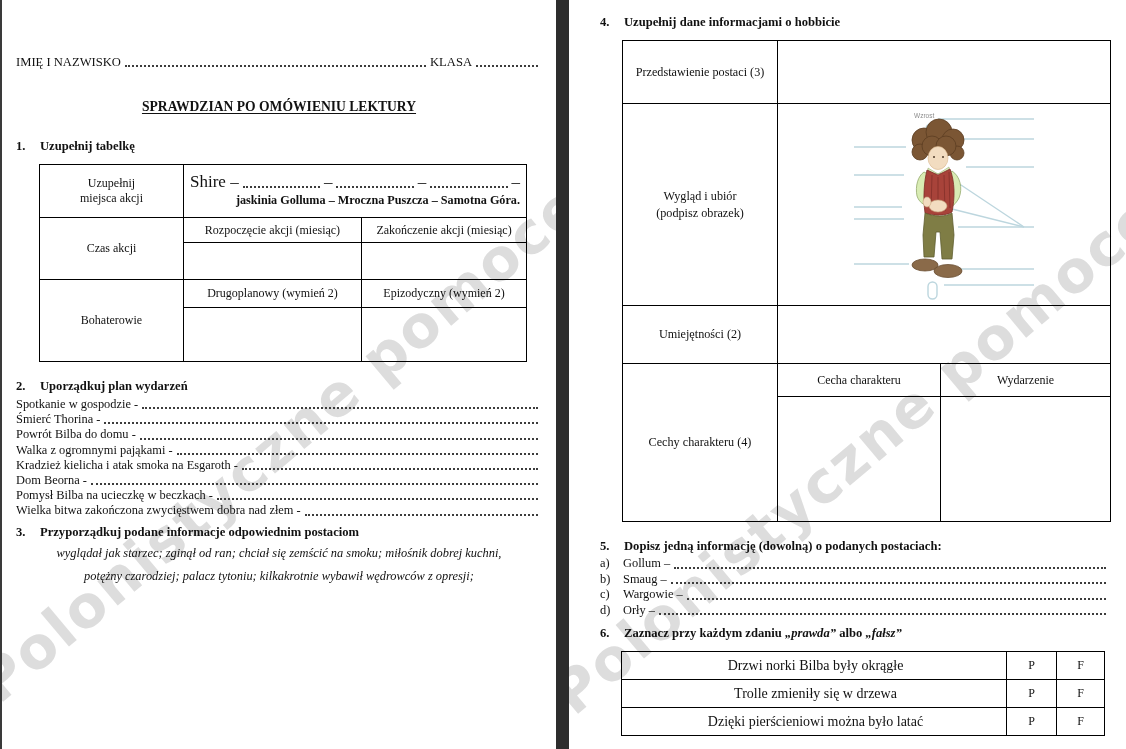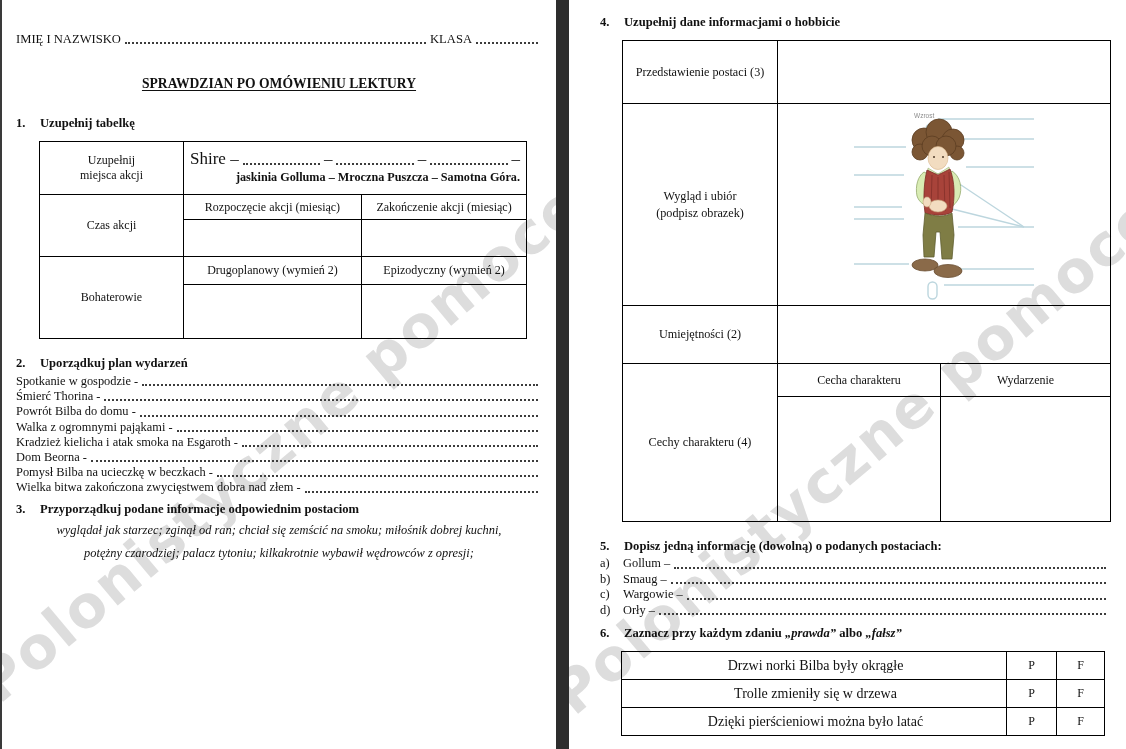--- a/index.html
+++ b/index.html
@@ -22,21 +22,21 @@
 
   
   .dotfill { flex:1 1 auto; border-bottom:2px dotted #3c3c3c; margin:0 4px 3px 4px; min-width:10px; }
   .dotfill.fix60 { flex:0 0 62px; }
   .qhead { display:flex; font-weight:bold; font-size:12.6px; line-height:16px; }
   .qnum  { flex:0 0 24px; }
   table { border-collapse:collapse; table-layout:fixed; }
   td { border:1.4px solid #000; font-size:12px; text-align:center; vertical-align:middle; padding:1px 6px; overflow:hidden; }
 
   
-  .name-line { display:flex; margin:32px 14px 0 14px; font-size:12.6px; }
+  .name-line { display:flex; margin:55px 14px 0 14px; font-size:12.6px; }
   .title-block { text-align:center; margin-top:25px; font-weight:bold; font-size:13.6px; line-height:23px; }
   .title-block div { text-decoration:underline; text-underline-offset:2px; }
   .qh1 { margin:20px 0 0 14px; }
   .t1 { margin:10px 0 0 37px; width:487px; }
   .t1 td.fill-left { text-align:left; }
   .t1 .shire-line { display:flex; align-items:flex-end; font-size:17px; line-height:19px; }
   .t1 .line2 { font-size:12.2px; line-height:19px; text-align:right;font-weight:bold; }
   .qh2 { margin:16px 0 0 14px; }
   .q2-list { margin:3px 14px 0 14px; }
   .q2-item { display:flex; align-items:flex-end; font-size:12.4px; line-height:15.2px; }

